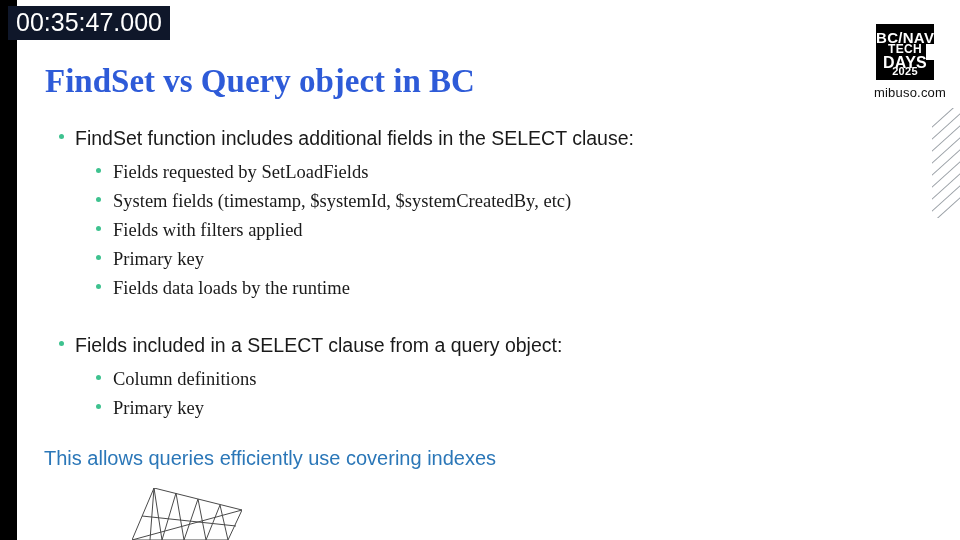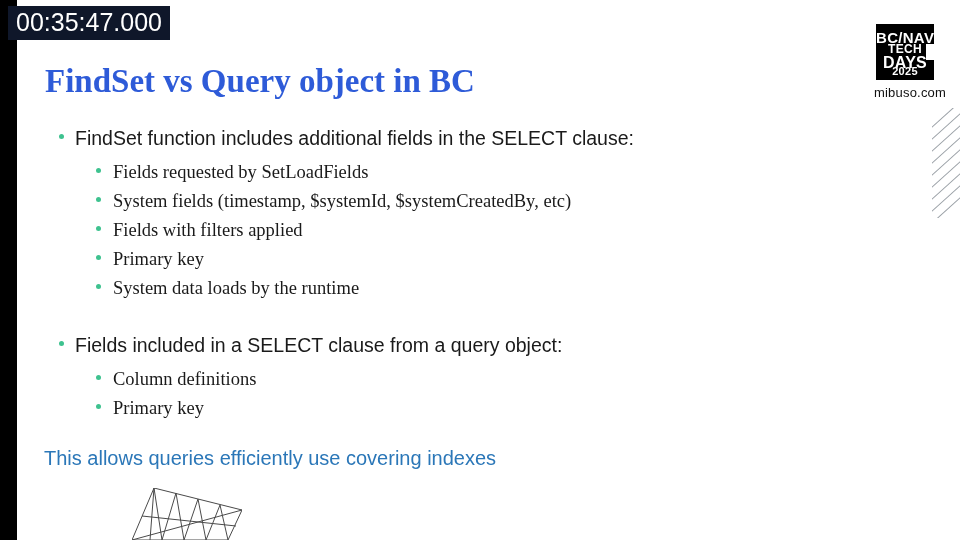--- a/index.html
+++ b/index.html
@@ -235,21 +235,21 @@
         <li class="item2">
           <span class="bullet"></span>
           <span>Fields with filters applied</span>
         </li>
         <li class="item2">
           <span class="bullet"></span>
           <span>Primary key</span>
         </li>
         <li class="item2">
           <span class="bullet"></span>
-          <span>System data loads by the runtime</span>
+          <span>Fields data loads by the runtime</span>
         </li>
       </ul>
 
       <div class="group-gap"></div>
 
       <ul class="lvl1">
         <li class="item1">
           <span class="bullet"></span>
           <span> Fields included in a SELECT clause from a query object:</span>
         </li>

